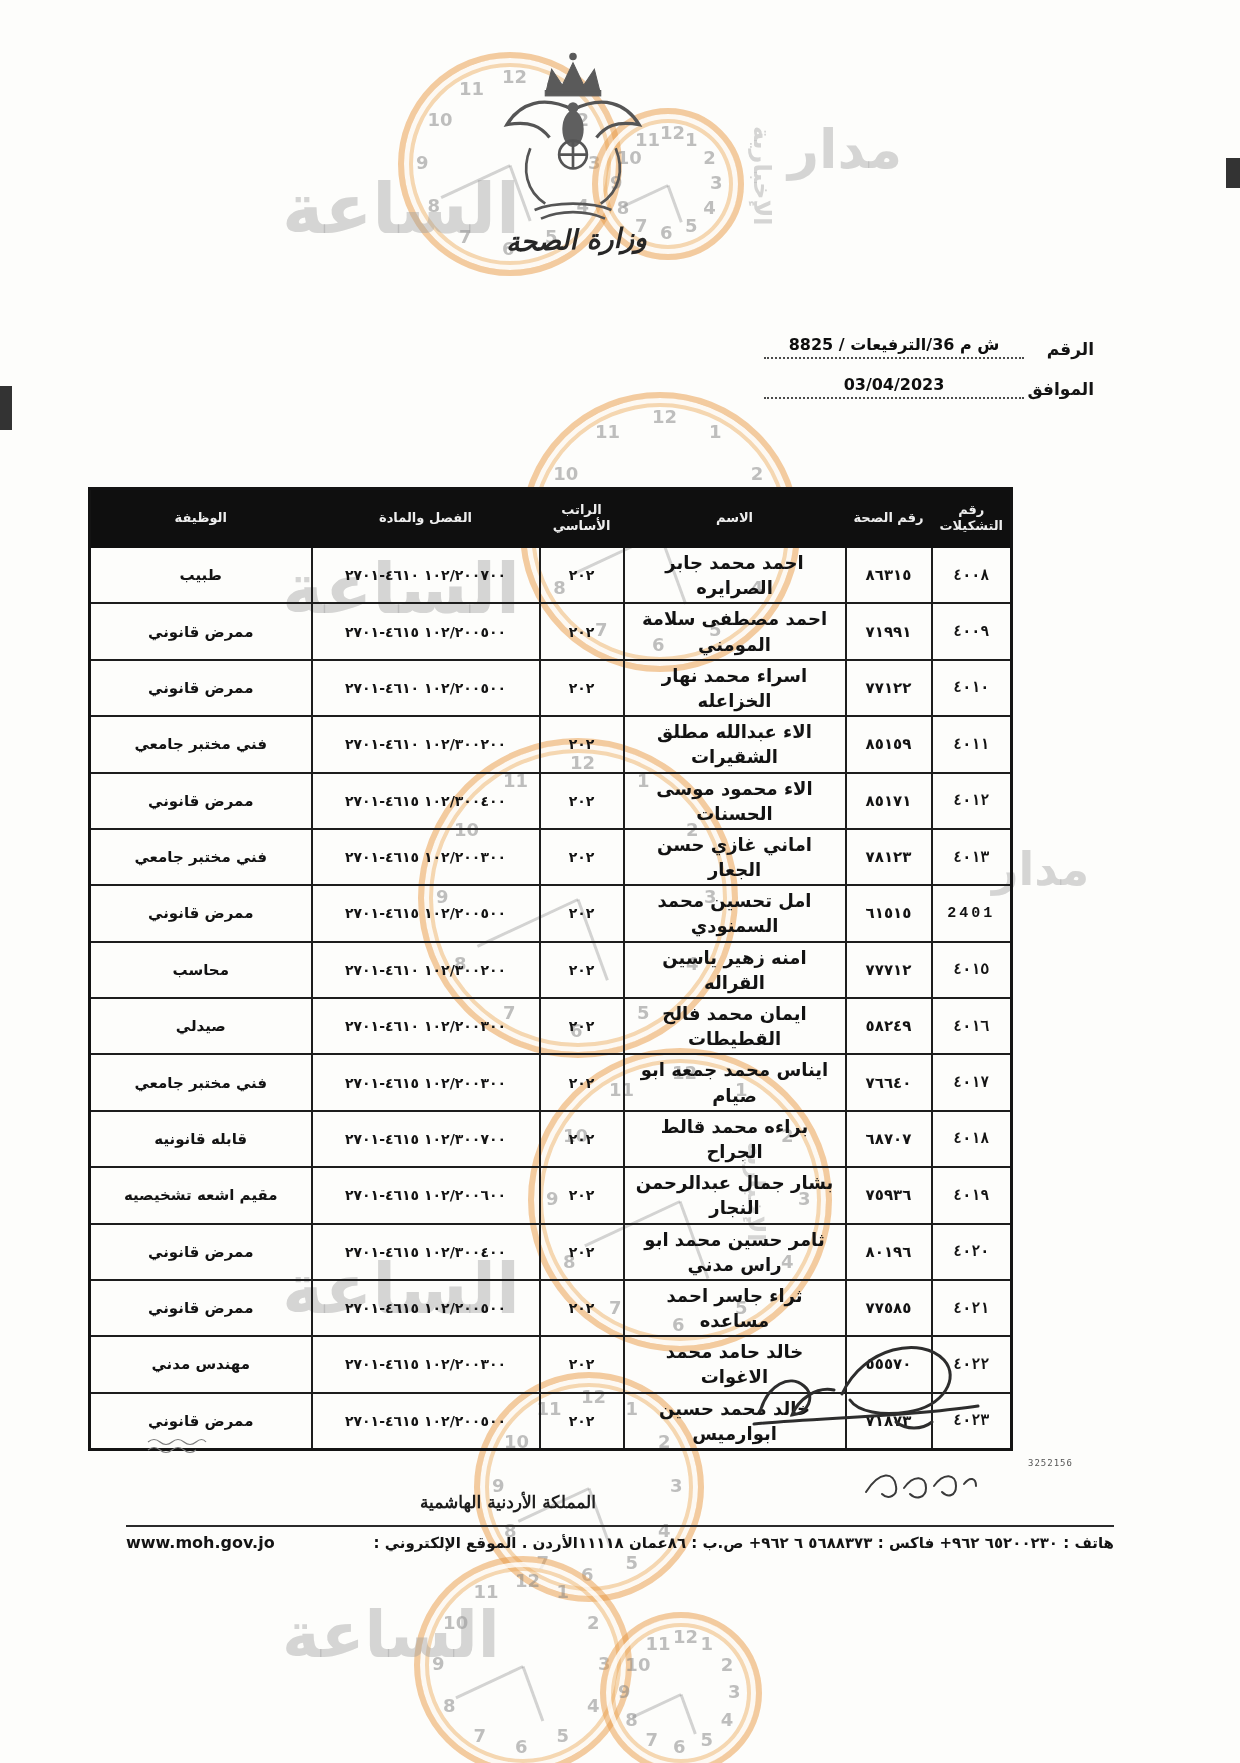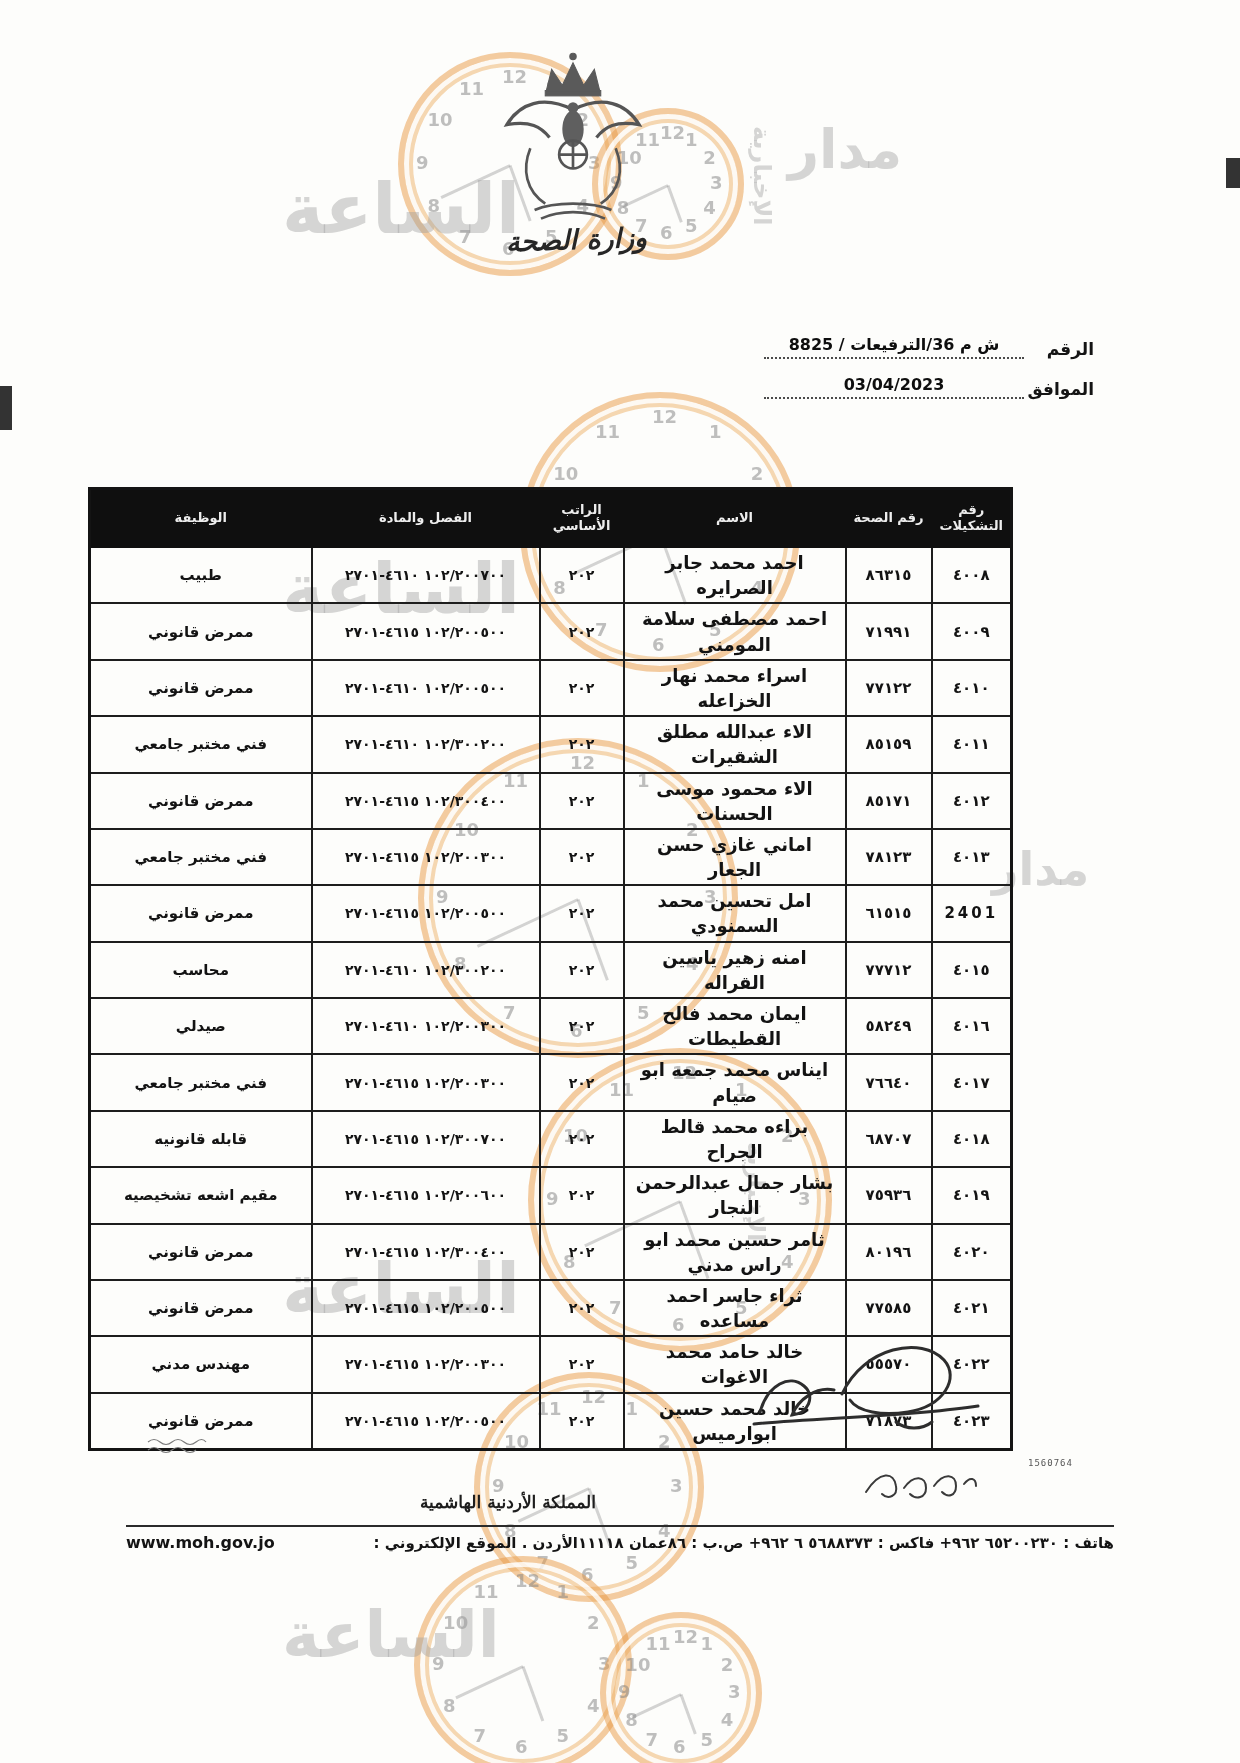--- a/index.html
+++ b/index.html
@@ -42,21 +42,21 @@
     direction:rtl;border:3px solid #141414;table-layout:fixed;
   }
   .doc-table th{
     background:#0f0f0f;color:#ededed;font-size:13px;font-weight:700;height:52px;
     border:2px solid #0f0f0f;padding:2px 3px;line-height:1.25;
   }
   .doc-table td{
     border:2px solid #1d1d1d;text-align:center;vertical-align:middle;font-weight:700;
     color:#131313;height:47px;padding:2px 6px;background:transparent;
   }
-  .c-seq{font-size:15px;letter-spacing:3px;}
+  .c-seq{font-size:15px;letter-spacing:3px;font-family:Liberation Mono, monospace;}
   .c-file{font-size:15px;letter-spacing:3px;}
   .c-name{font-size:18px;line-height:1.4;}
   .c-sal{font-size:14px;letter-spacing:2px;}
   .c-chap{direction:ltr;font-size:14px;letter-spacing:1px;white-space:nowrap;}
   .c-job{font-size:15px;letter-spacing:1px;}
   
   .sig{position:absolute;left:746px;top:1320px;}
   .sig2{position:absolute;left:860px;top:1460px;}
   .smallprint{position:absolute;left:146px;top:1436px;}
   .doccode{position:absolute;left:1028px;top:1458px;font-size:9px;color:#555;
@@ -405,21 +405,21 @@
     </g>
   </svg>
 
   <svg class="smallprint" width="64" height="20" viewBox="0 0 64 20">
     <g fill="none" stroke="#7a7a7a" stroke-width="1.2">
       <path d="M2,6 q6,-5 12,0 t12,0 t12,0 t12,0 t10,0"></path>
       <path d="M2,14 q6,-5 12,0 t12,0 t12,0 t12,0"></path>
     </g>
   </svg>
 
-  <div class="doccode">1560764</div>
+  <div class="doccode">3252156</div>
 
   <div class="kingdom">المملكة الأردنية الهاشمية</div>
   <div class="rule"></div>
   <div class="contact">
     <span>هاتف : ٦٥٢٠٠٢٣٠ ٩٦٢+ فاكس : ٥٦٨٨٣٧٣ ٦ ٩٦٢+ ص.ب : ٨٦عمان ١١١١٨الأردن . الموقع الإلكتروني :</span>
     <span class="site">www.moh.gov.jo</span>
   </div>
 
   <div class="edge-mark" style="left:0;top:386px;width:12px;height:44px;"></div>
   <div class="edge-mark" style="left:1226px;top:158px;width:14px;height:30px;"></div>

